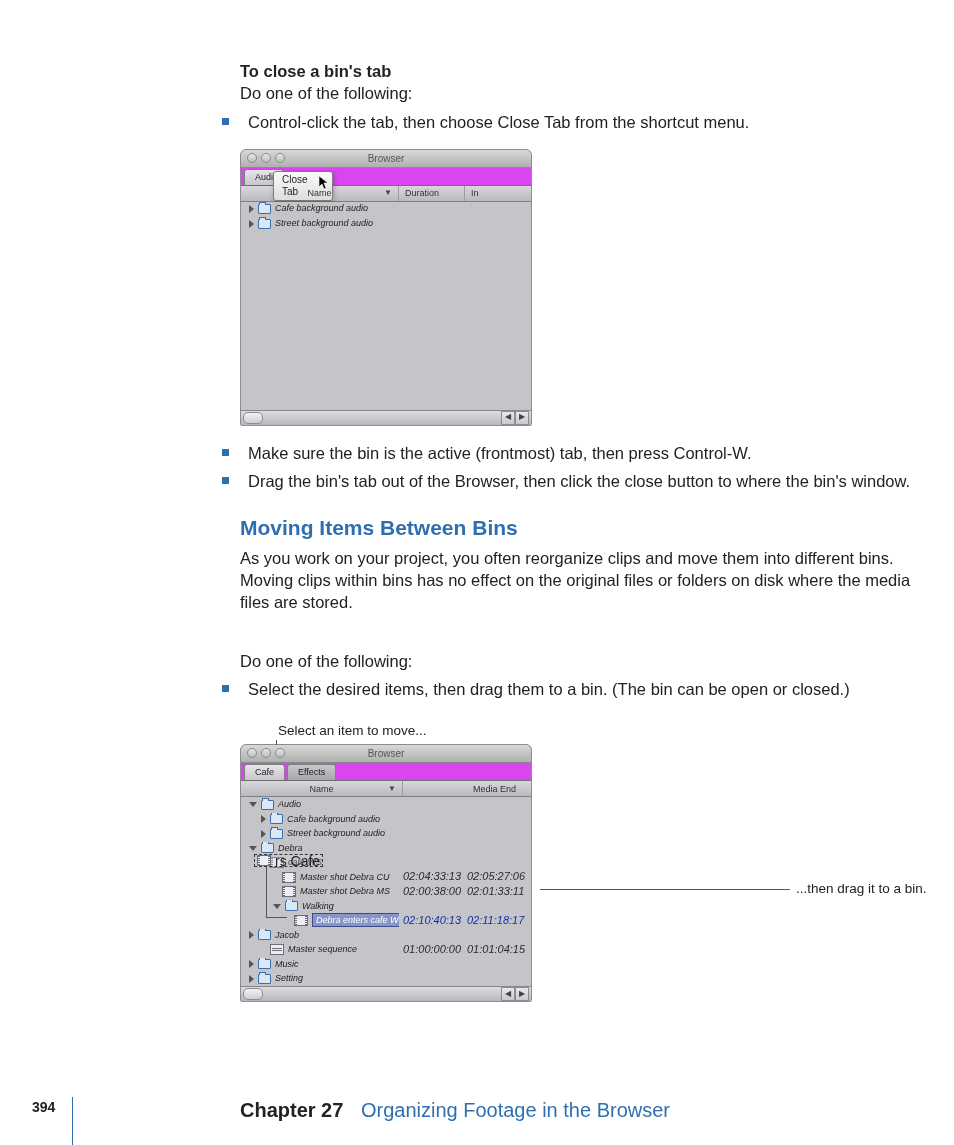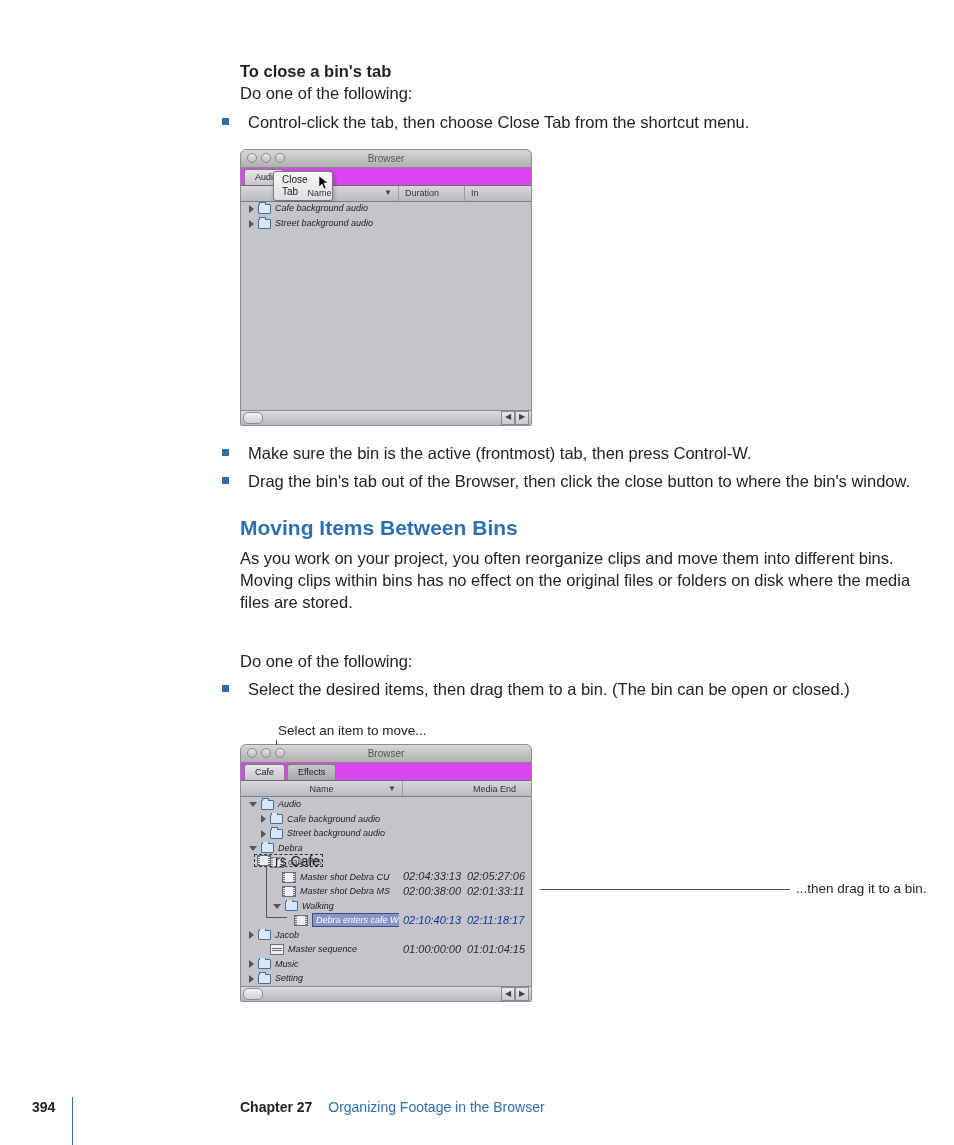--- a/index.html
+++ b/index.html
@@ -54,21 +54,21 @@
   .callout-right { position:absolute; left:300px; top:158px; display:flex; align-items:center; }
   .cr-line { width:250px; height:1px; background:#555; margin-right:6px; }
   .cr-text { font-size:13.5px; white-space:nowrap; }
   .drag-box { position:absolute; border:1px dashed #333; background:rgba(255,255,255,.1); font-size:14px; padding:0 2px; display:flex; align-items:center; pointer-events:none; }
   .drag-line { position:absolute; border-left:1px solid #555; border-bottom:1px solid #555; }
 
   
   .footer { position:absolute; left:0; right:0; bottom:28px; height:20px; }
   .footer-rule { position:absolute; left:72px; top:0; bottom:-50px; width:1px; background:#2f6fb0; }
   .footer-pg { position:absolute; left:32px; top:2px; font-weight:700; font-size:14px; }
-  .footer-ch { position:absolute; left:240px; top:2px; font-size:14px; }
+  .footer-ch { position:absolute; left:240px; top:2px; font-size:20px; }
   .footer-ch .c1 { font-weight:700; }
   .footer-ch .c2 { color:#2f6fb0; margin-left:12px; }
 </style>
 </head>
 <body>
 <div class="page">
 
 <div class="content">
 
   <div>

